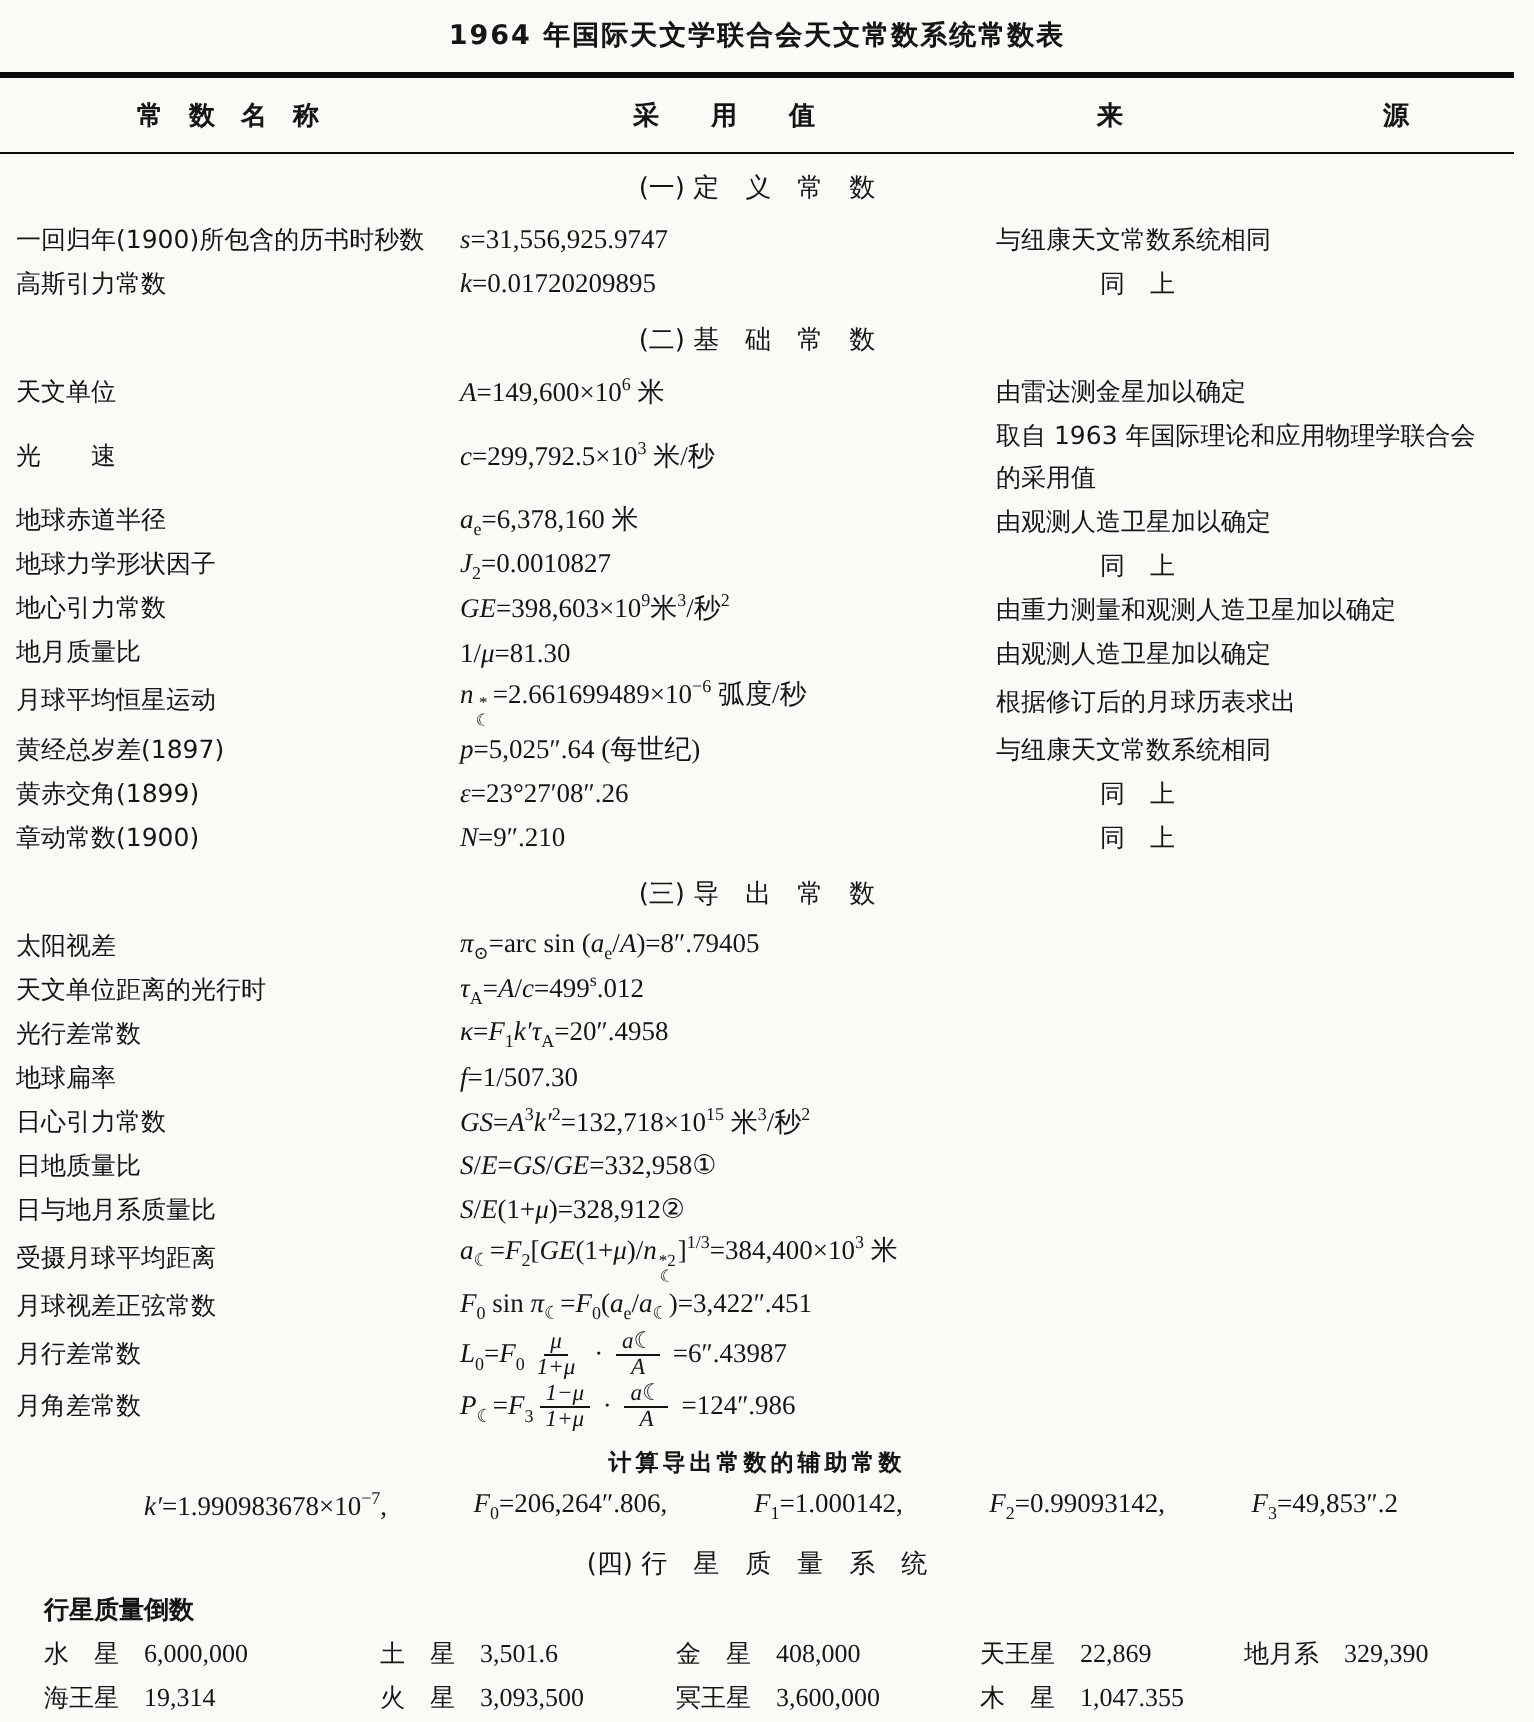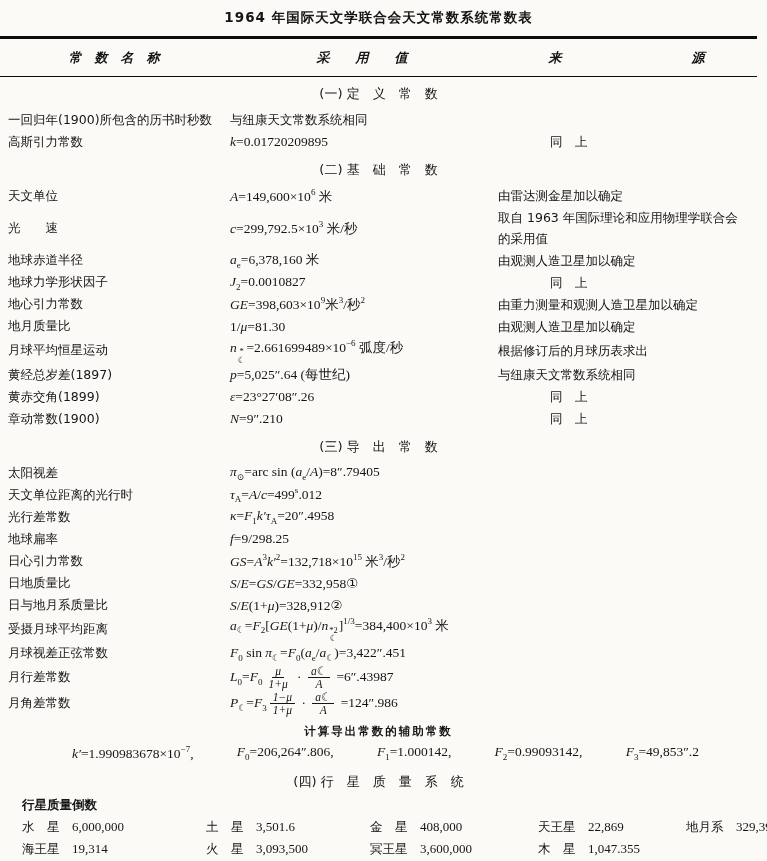--- a/index.html
+++ b/index.html
@@ -6,59 +6,60 @@
   body{
     width:767px;height:861px;overflow:hidden;
     background:#fbfaf7;color:#151515;
     font-family:"DejaVu Sans","Liberation Sans",sans-serif;
     font-size:12.5px;
   }
   .page{padding:5px 10px 0 0;}
   .title{text-align:center;font-weight:700;font-size:13.5px;letter-spacing:1px;margin:4px 0 9px 0;}
   .rule-thick{border:0;border-top:3px solid #0c0c0c;margin:0;}
   .rule-thin{border:0;border-top:1.5px solid #0c0c0c;margin:0;}
-  .hdr{display:grid;grid-template-columns:228px 268px 1fr;align-items:center;padding:10px 0 9px 0;font-weight:700;font-size:13px;font-style:italic;}
+  .hdr{display:grid;grid-template-columns:228px 268px 1fr;align-items:center;padding:10px 0 9px 0;font-weight:700;font-size:13px;}
   .hdr>div{text-align:center;}
   .sec-head{text-align:center;font-weight:400;font-size:13px;margin:8px 0 6px 0;}
   .row{display:grid;grid-template-columns:222px 268px 1fr;align-items:center;min-height:22px;padding-left:8px;}
   .nm{font-size:12.5px;}
   .val{font-family:"Liberation Serif","DejaVu Serif","DejaVu Sans",serif;font-size:13.5px;white-space:nowrap;}
   .val .it{font-style:italic;}
   .val sup{font-size:9px;}
   .val sub{font-size:9px;}
   .ss{display:inline-flex;flex-direction:column;align-items:center;font-size:8.5px;line-height:1;vertical-align:-3px;margin:0 1px;}
   .frac{display:inline-flex;flex-direction:column;align-items:center;vertical-align:middle;line-height:1.1;font-size:11.5px;margin:0 3px;}
   .frac .fn{border-bottom:1px solid #151515;padding:0 3px;}
   .frac .fd{padding:0 3px;}
   .src{font-size:12.5px;max-width:252px;line-height:1.7;}
   .src.ind{padding-left:52px;}
   .aux-title{text-align:center;font-weight:700;font-size:11.5px;margin:7px 0 4px 0;letter-spacing:2px;}
   .aux{display:flex;justify-content:space-between;align-items:flex-end;padding:1px 58px 3px 72px;}
   .p-subhead{padding-left:22px;margin:4px 0 3px 0;font-weight:700;}
-  .p-grid{display:grid;grid-template-columns:168px 148px 152px 132px 130px;padding-left:22px;min-height:22px;align-items:center;gap:16px;}
+  .p-grid{display:grid;grid-template-columns:168px 148px 152px 132px 130px;padding-left:22px;min-height:22px;align-items:center;}
   .p-cell{display:flex;align-items:baseline;}
   .p-name{min-width:50px;}
   .p-val{flex:1;text-align:left;padding-right:20px;font-family:"Liberation Serif","DejaVu Serif",serif;font-size:13px;}
 </style>
 </head>
 <body>
 
 <div class="page">
   <div class="title">1964 年国际天文学联合会天文常数系统常数表</div>
   <hr class="rule-thick">
   <div class="hdr">
     <div>常　数　名　称</div>
     <div>采　　用　　值</div>
     <div>来　　　　　　　　　　源</div>
   </div>
   <hr class="rule-thin">
   <div>
       <div class="sec-head">(一) 定　义　常　数</div>
       <div class="row">
         <div class="nm">一回归年(1900)所包含的历书时秒数</div>
+        <div class="val"><span class="t it">s</span><span class="t">=</span><span class="t">31,556,925.9747</span></div>
         <div class="src">与纽康天文常数系统相同</div>
       </div>
       <div class="row">
         <div class="nm">高斯引力常数</div>
         <div class="val"><span class="t it">k</span><span class="t">=</span><span class="t">0.01720209895</span></div>
         <div class="src ind">同　上</div>
       </div>
       <div class="sec-head">(二) 基　础　常　数</div>
       <div class="row">
         <div class="nm">天文单位</div>
@@ -124,21 +125,21 @@
         <div class="val"><span class="t it">τ</span><sub class="sb">A</sub><span class="t">=</span><span class="t it">A</span><span class="t">/</span><span class="t it">c</span><span class="t">=</span><span class="t">499</span><sup class="sp">s</sup><span class="t">.012</span></div>
         <div class="src"></div>
       </div>
       <div class="row">
         <div class="nm">光行差常数</div>
         <div class="val"><span class="t it">κ</span><span class="t">=</span><span class="t it">F</span><sub class="sb">1</sub><span class="t it">k′</span><span class="t it">τ</span><sub class="sb">A</sub><span class="t">=</span><span class="t">20″.4958</span></div>
         <div class="src"></div>
       </div>
       <div class="row">
         <div class="nm">地球扁率</div>
-        <div class="val"><span class="t it">f</span><span class="t">=</span><span class="t">9/298.25</span></div>
+        <div class="val"><span class="t it">f</span><span class="t">=</span><span class="t">1/507.30</span></div>
         <div class="src"></div>
       </div>
       <div class="row">
         <div class="nm">日心引力常数</div>
         <div class="val"><span class="t it">GS</span><span class="t">=</span><span class="t it">A</span><sup class="sp">3</sup><span class="t it">k′</span><sup class="sp">2</sup><span class="t">=</span><span class="t">132,718×10</span><sup class="sp">15</sup><span class="t"> 米</span><sup class="sp">3</sup><span class="t">/秒</span><sup class="sp">2</sup></div>
         <div class="src"></div>
       </div>
       <div class="row">
         <div class="nm">日地质量比</div>
         <div class="val"><span class="t it">S</span><span class="t">/</span><span class="t it">E</span><span class="t">=</span><span class="t it">GS</span><span class="t">/</span><span class="t it">GE</span><span class="t">=</span><span class="t">332,958①</span></div>

